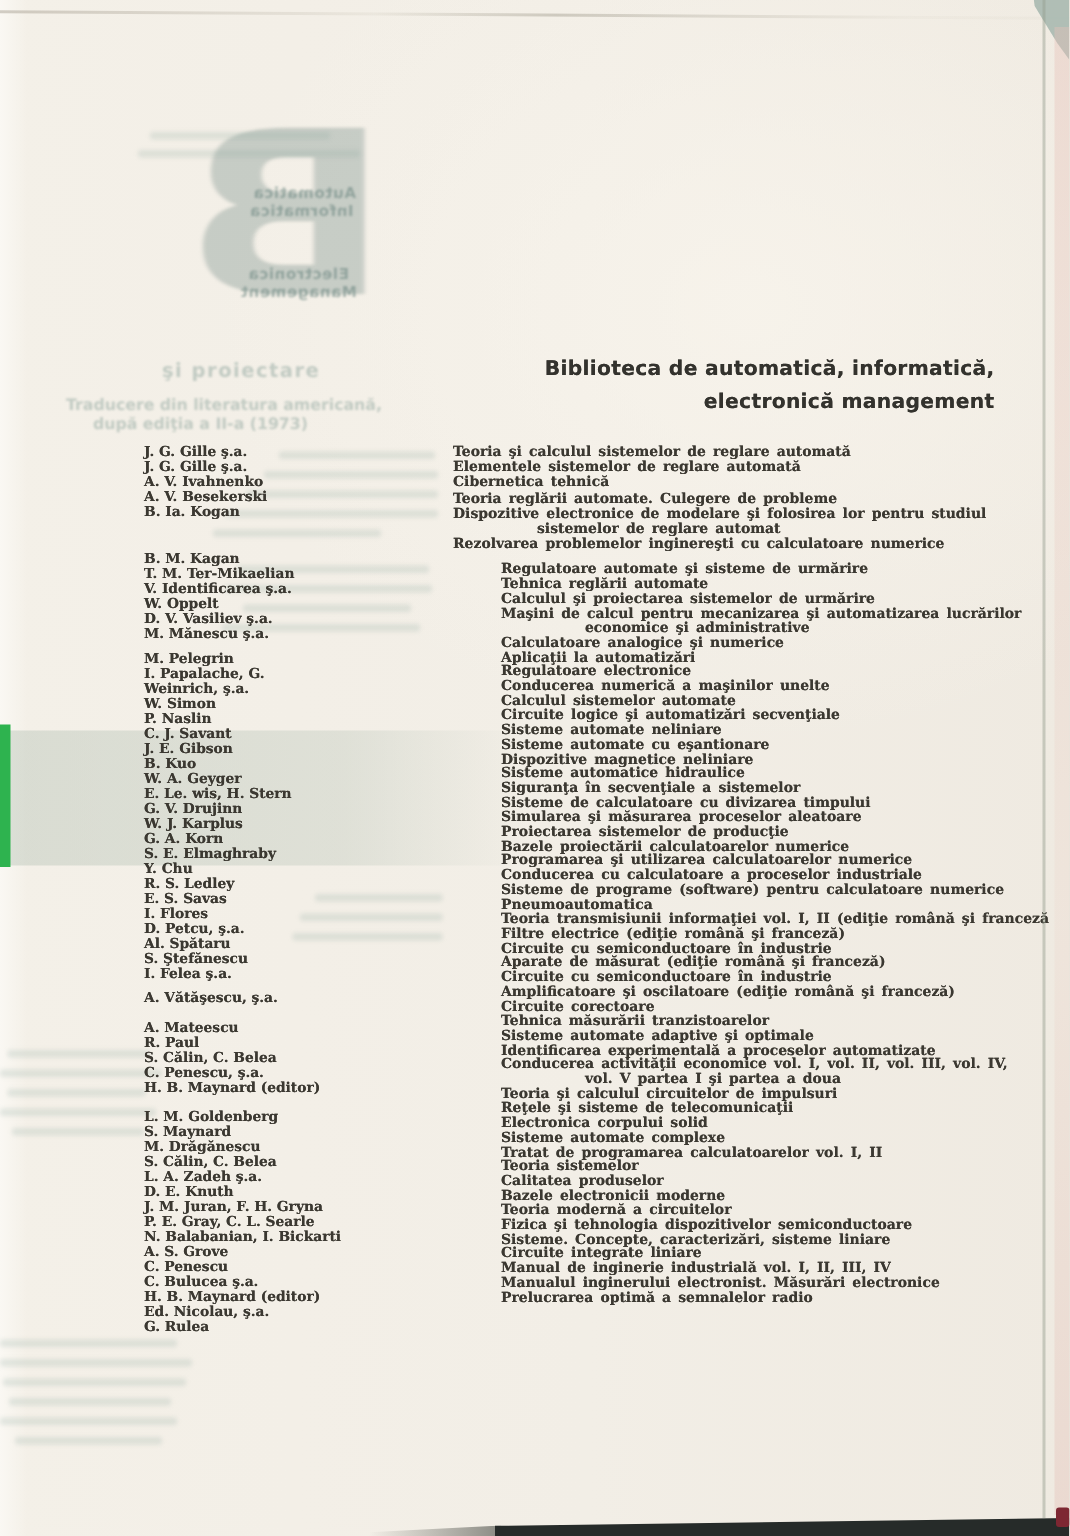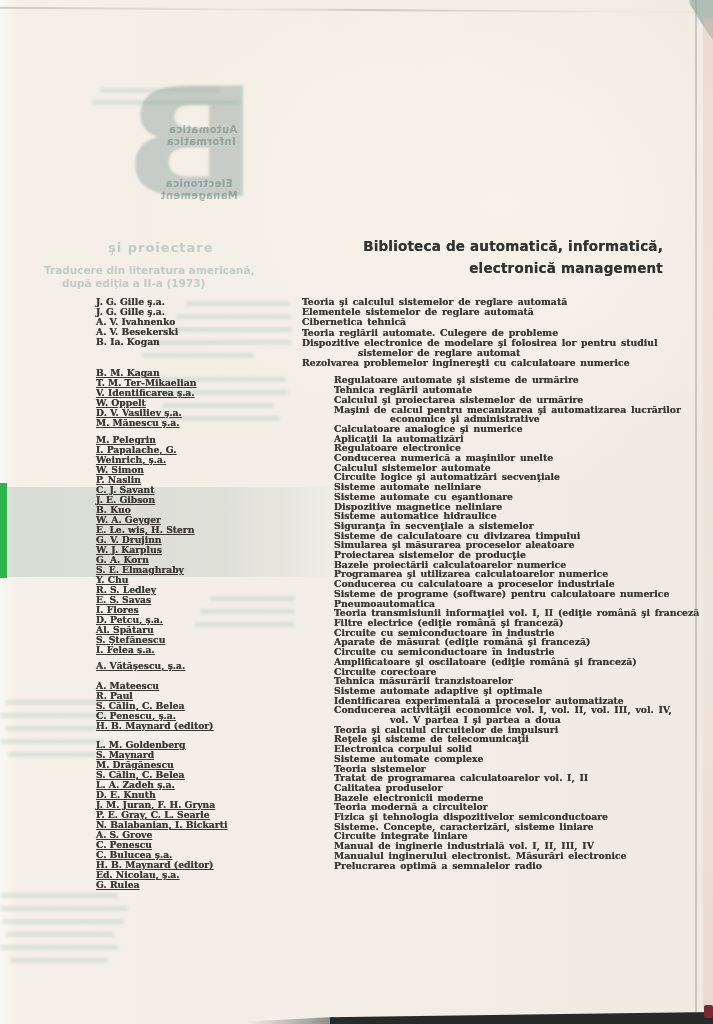--- a/index.html
+++ b/index.html
@@ -96,21 +96,21 @@
     color:#33322d;letter-spacing:.2px;
     text-shadow:0 0 .4px rgba(51,50,45,.8);
   }
   
   .authors{
     position:absolute;left:96px;top:297px;width:205px;
     font-size:9.2px;font-weight:bold;color:#3b3831;
     text-shadow:0 0 .35px rgba(59,56,49,.85);
   }
   .authors .group{line-height:10px;}
-  .authors .group + .group{margin-top:21px;text-decoration:underline;}
+  .authors .group + .group{margin-top:21px;}
   .authors .group:nth-child(3){margin-top:7px;}
   .authors .group:nth-child(4){margin-top:6px;}
   .authors .group:nth-child(5){margin-top:10px;}
   .authors .group:nth-child(6){margin-top:9px;}
   .titles{
     position:absolute;left:302px;top:297px;width:404px;
     font-size:9.3px;font-weight:bold;color:#3b3831;
     text-shadow:0 0 .35px rgba(59,56,49,.85);
     word-spacing:1.5px;
   }
@@ -286,22 +286,22 @@
         <div class="line">Circuite corectoare</div>
         <div class="line">Tehnica măsurării tranzistoarelor</div>
         <div class="line">Sisteme automate adaptive şi optimale</div>
         <div class="line">Identificarea experimentală a proceselor automatizate</div>
         <div class="line">Conducerea activităţii economice vol. I, vol. II, vol. III, vol. IV,</div>
         <div class="line indent">vol. V partea I şi partea a doua</div>
         <div class="line">Teoria şi calculul circuitelor de impulsuri</div>
         <div class="line">Reţele şi sisteme de telecomunicaţii</div>
         <div class="line">Electronica corpului solid</div>
         <div class="line">Sisteme automate complexe</div>
+        <div class="line">Tratat de programarea calculatoarelor vol. I, II</div>
         <div class="line">Teoria sistemelor</div>
-        <div class="line">Tratat de programarea calculatoarelor vol. I, II</div>
         <div class="line">Calitatea produselor</div>
         <div class="line">Bazele electronicii moderne</div>
         <div class="line">Teoria modernă a circuitelor</div>
         <div class="line">Fizica şi tehnologia dispozitivelor semiconductoare</div>
         <div class="line">Sisteme. Concepte, caracterizări, sisteme liniare</div>
         <div class="line">Circuite integrate liniare</div>
         <div class="line">Manual de inginerie industrială vol. I, II, III, IV</div>
         <div class="line">Manualul inginerului electronist. Măsurări electronice</div>
         <div class="line">Prelucrarea optimă a semnalelor radio</div>
       </div>

